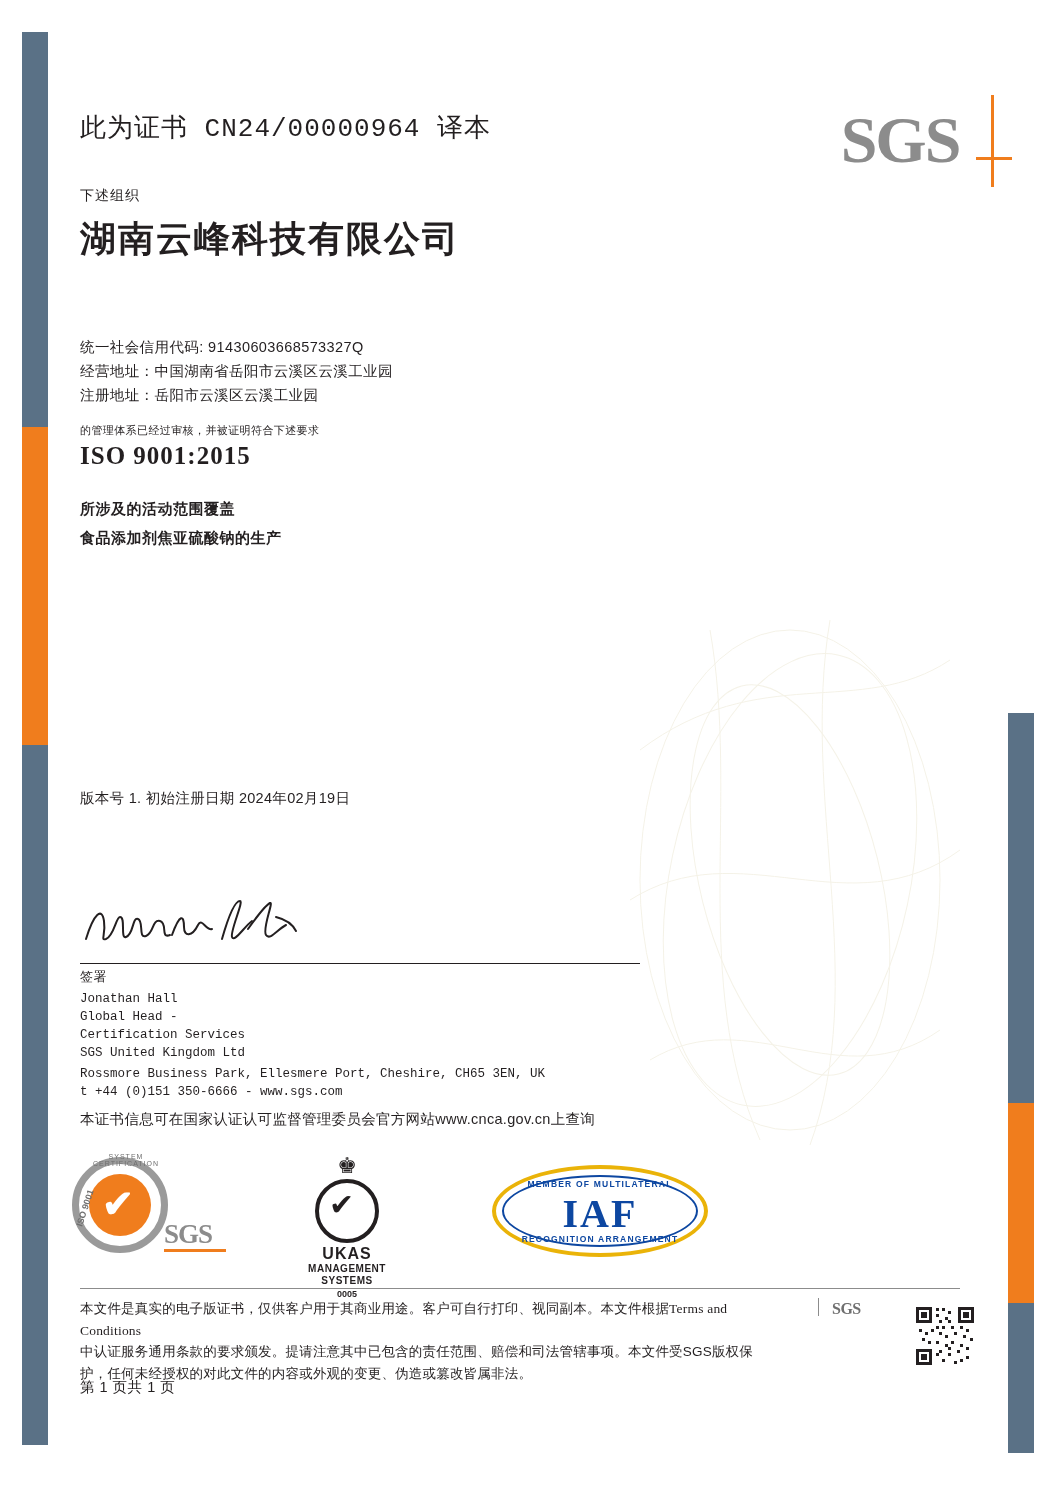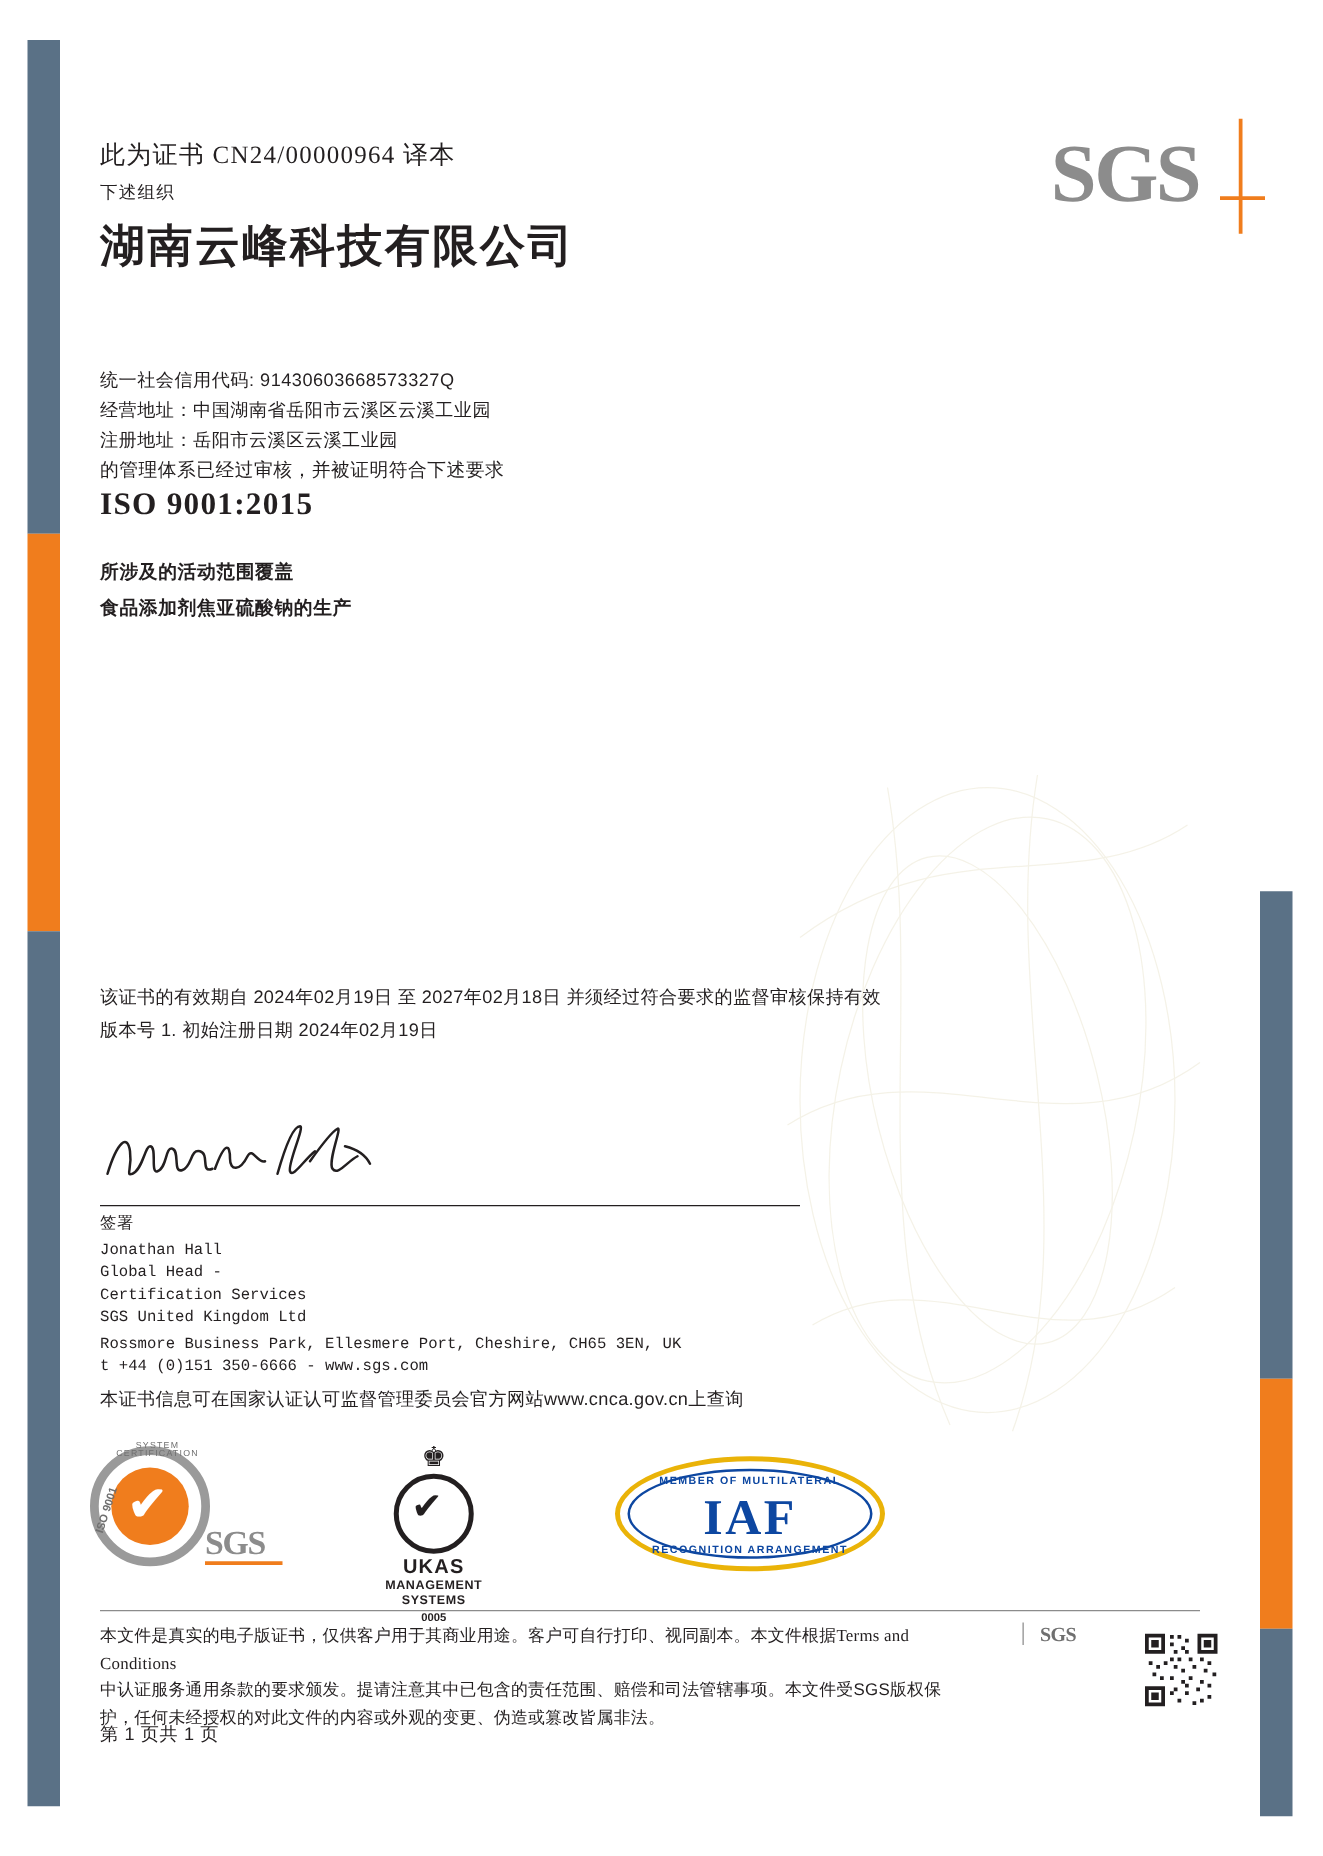--- a/index.html
+++ b/index.html
@@ -78,45 +78,45 @@
   }
 
   
   .content {
     position: absolute;
     left: 80px;
     top: 110px;
     width: 880px;
   }
   .line-translation {
-    font-family: Liberation Serif, serif;
-    font-size: 20px;
+    font-family: Liberation Mono, monospace;
+    font-size: 26px;
     letter-spacing: 1px;
-    margin-bottom: 8px;
+    margin-bottom: 42px;
   }
   .label-org {
     font-size: 14px;
     letter-spacing: 1px;
     margin-bottom: 10px;
   }
   .org-name {
     font-size: 36px;
     font-weight: bold;
     letter-spacing: 2px;
     margin-bottom: 72px;
   }
   .detail {
     font-size: 14.5px;
     line-height: 1.65;
     letter-spacing: 0.4px;
   }
   .sys-line {
-    font-size: 15px;
+    font-size: 11px;
     letter-spacing: 0.4px;
-    margin-top: 1px;
+    margin-top: 15px;
     font-family: Liberation Mono, monospace;
   }
   .standard {
     font-family: "Liberation Serif", serif;
     font-size: 25px;
     font-weight: bold;
     letter-spacing: 1px;
     margin-top: 4px;
     margin-bottom: 30px;
   }
@@ -352,21 +352,20 @@
     <div class="detail">经营地址：中国湖南省岳阳市云溪区云溪工业园</div>
     <div class="detail">注册地址：岳阳市云溪区云溪工业园</div>
     <div class="sys-line">的管理体系已经过审核，并被证明符合下述要求</div>
     <div class="standard">ISO 9001:2015</div>
 
     <div class="scope-title">所涉及的活动范围覆盖</div>
     <div class="scope-text">食品添加剂焦亚硫酸钠的生产</div>
   </div>
 
   <div class="validity">
-    <div>该证书的有效期自 2024年02月19日 至 2027年02月18日 并须经过符合要求的监督审核保持有效</div>
     <div>版本号 1. 初始注册日期 2024年02月19日</div>
   </div>
 
   <div class="sig-area">
     <svg class="sig-img" viewBox="0 0 220 60">
       <g fill="none" stroke="#231f20" stroke-width="2" stroke-linecap="round">
         <path d="M6 44 C 14 18, 22 12, 24 26 C 26 40, 20 46, 26 44 C 34 41, 36 22, 40 22 C 46 22, 40 44, 46 42 C 54 39, 52 22, 58 24 C 64 26, 58 44, 66 41 C 74 38, 72 24, 80 26 C 88 28, 80 44, 90 40"></path>
         <path d="M92 40 C 100 18, 104 20, 104 32 C 104 42, 112 42, 118 30 C 122 22, 126 36, 132 34"></path>
         <path d="M142 44 C 150 16, 156 6, 160 6 C 164 6, 150 36, 152 42 C 154 48, 164 32, 172 26"></path>
         <path d="M168 34 C 178 20, 186 10, 190 8 C 194 6, 182 34, 186 40 C 190 46, 198 34, 206 30"></path>

